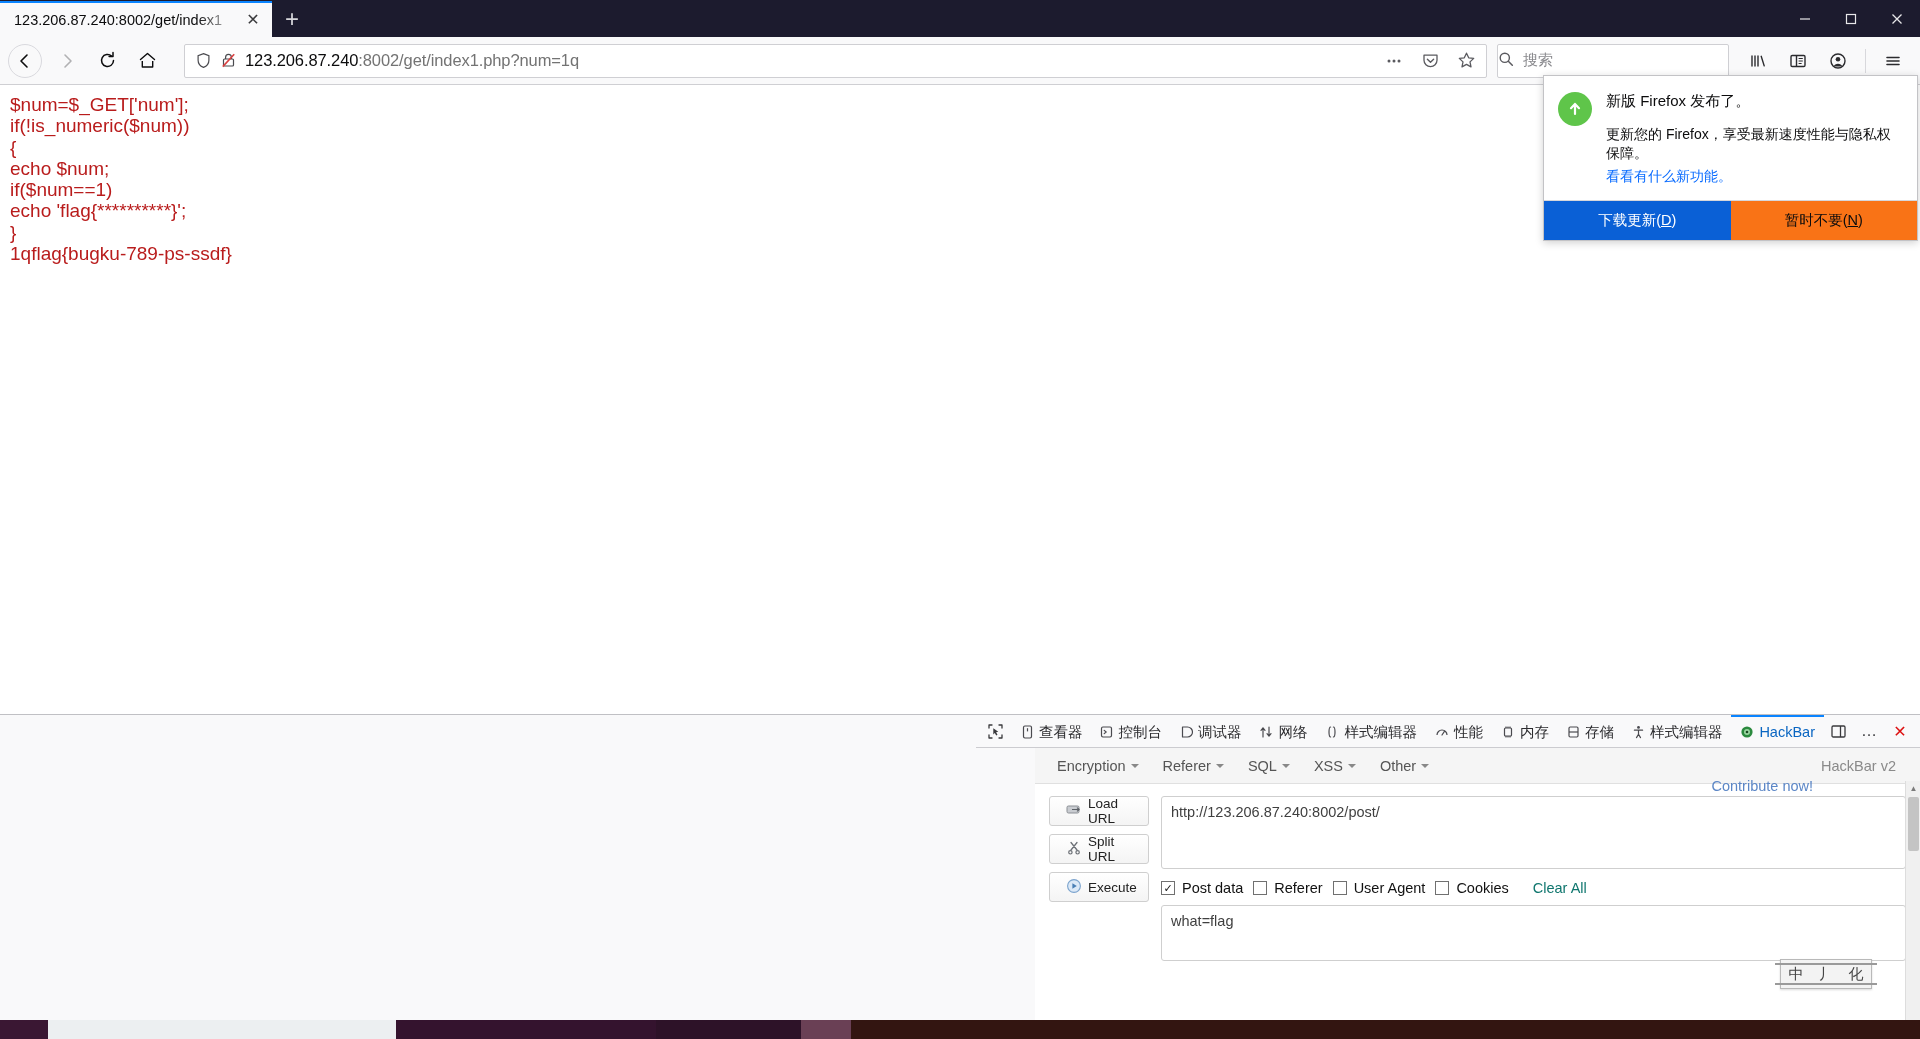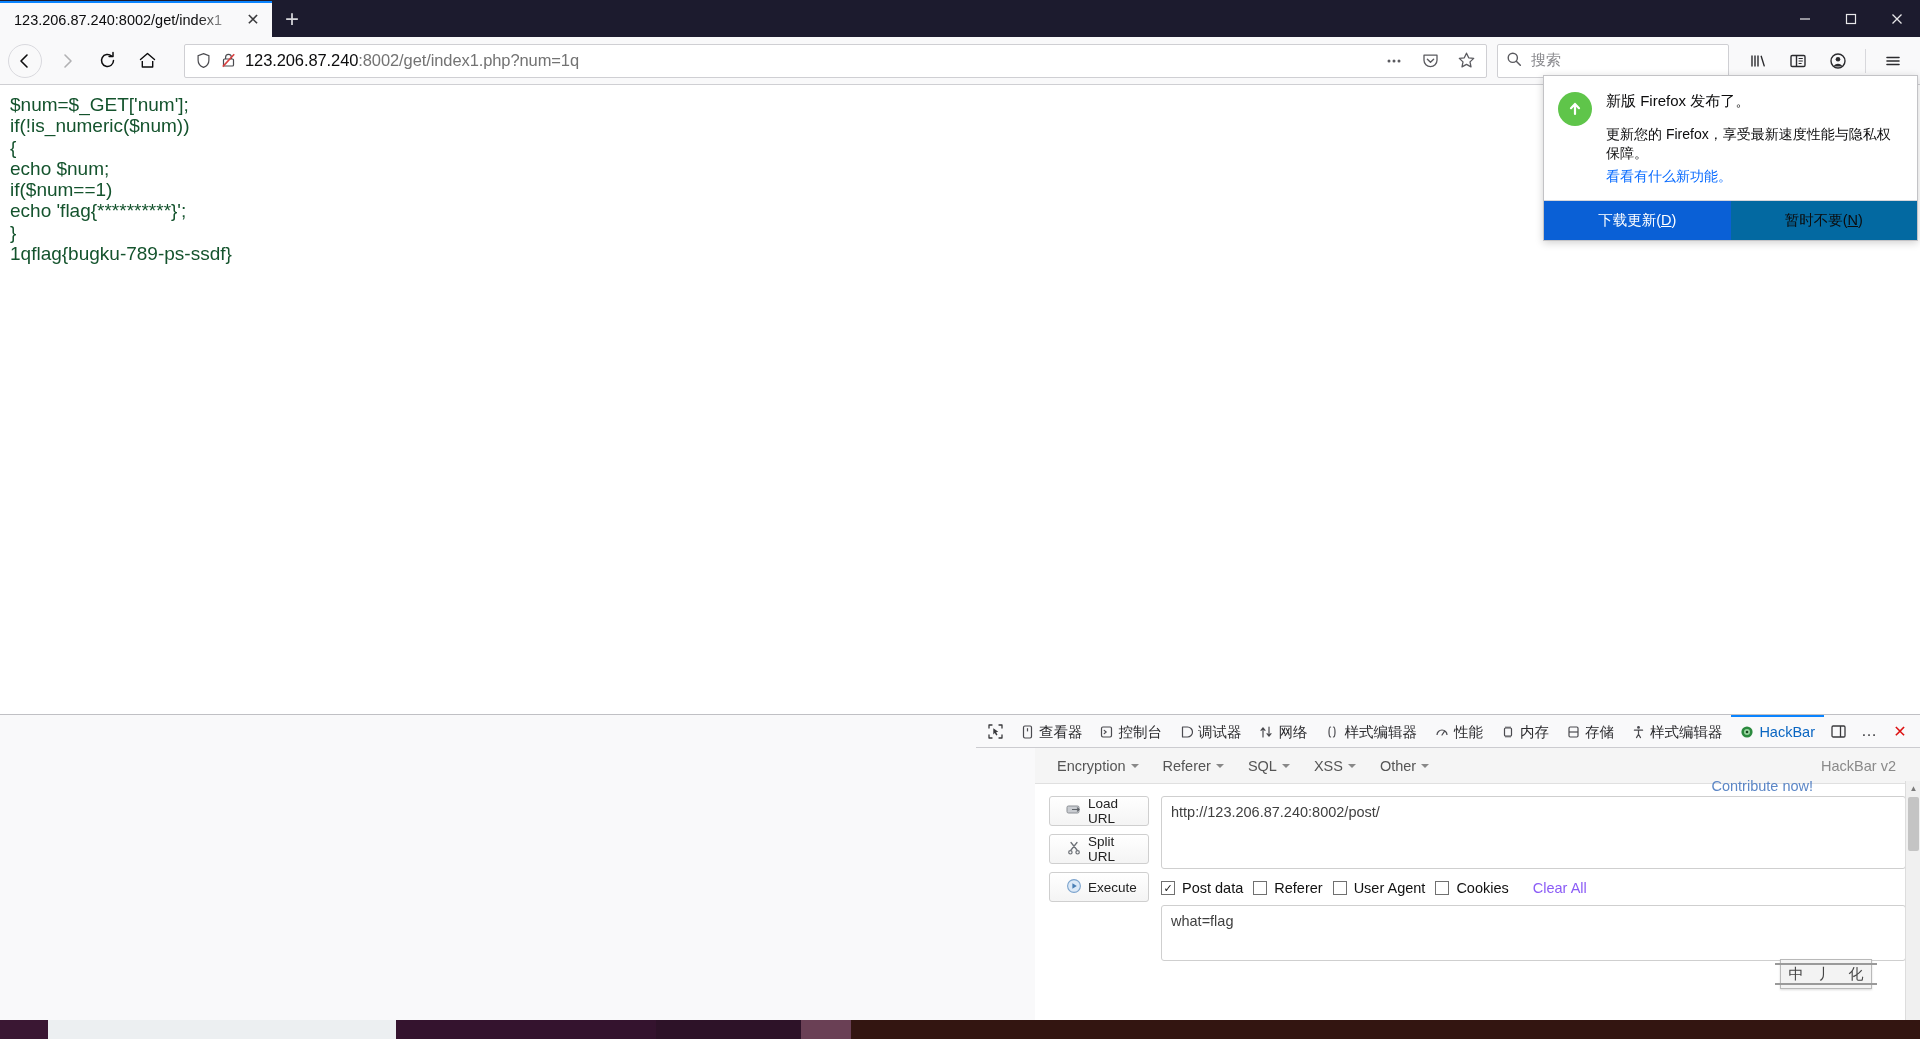--- a/index.html
+++ b/index.html
@@ -103,42 +103,42 @@
     display: flex; align-items: center; justify-content: center;
     color: #5a5a5f;
   }
 
   .searchbar {
     width: 232px; height: 34px;
     background: #fff;
     border: 1px solid #cfcfd3;
     border-radius: 2px;
     display: flex; align-items: center;
-    padding: 0 8px; gap: 9px;
+    padding: 0 0; gap: 9px;
     margin-right: 8px;
   }
   .search-ph { font-size: 15px; color: #8a8a8e; }
 
   .toolbar-right { display: flex; align-items: center; gap: 2px; }
   .sep { width:1px; height: 24px; background:#d8d8dc; margin: 0 6px; }
 
   
   .content {
     position: absolute;
     top: 86px; left: 0; right: 0;
     height: 628px;
     background: #fff;
     padding: 8px 10px;
     overflow: hidden;
   }
   .code-line {
     font-family: "Liberation Sans", sans-serif;
     font-size: 19px;
     line-height: 21.3px;
-    color: #14532d;
+    color: #b91c1c;
     white-space: pre;
   }
 
   
   .doorhanger {
     position: absolute;
     top: 75px; right: 2px;
     width: 375px;
     background: #fff;
     border: 1px solid #c3c3c6;
@@ -156,21 +156,21 @@
   .dh-title { font-size: 15px; color: #0c0c0d; margin-bottom: 14px; }
   .dh-desc { font-size: 14px; color: #0c0c0d; margin-bottom: 5px; line-height: 1.35; }
   .dh-link { font-size: 14px; color: #0a6cff; }
   .dh-actions { display: flex; border-top: 1px solid #d7d7db; }
   .dh-btn {
     flex: 1; height: 39px;
     display: flex; align-items: center; justify-content: center;
     font-size: 14.5px;
   }
   .dh-btn.primary { background: #0a60d6; color: #fff; }
-  .dh-btn.secondary { background: #0369a1; color: #0c0c0d; }
+  .dh-btn.secondary { background: #f97316; color: #0c0c0d; }
   .dh-btn u { text-decoration: underline; }
 
   
   .devtools {
     position: absolute;
     left: 0; right: 0; top: 714px; bottom: 19px;
     background: #f9f9fa;
     border-top: 1px solid #c0c0c4;
     display: flex; flex-direction: column; align-items: flex-end;
   }
@@ -252,21 +252,21 @@
     display: flex; align-items: center; gap: 10px;
     margin: 11px 0 9px 0;
   }
   .chk { display: flex; align-items: center; gap: 7px; font-size: 14.5px; color: #111; }
   .box {
     width: 14px; height: 14px;
     border: 1px solid #707070; background: #fff;
     display: flex; align-items: center; justify-content: center;
     font-size: 11px; color: #111; line-height: 1;
   }
-  .hb-clear { font-size: 14.5px; color: #8b5cf6; margin-left: 14px; }
+  .hb-clear { font-size: 14.5px; color: #0f766e; margin-left: 14px; }
   .hb-post {
     width: 745px; height: 56px;
     border: 1px solid #cfcfcf; border-radius: 3px;
     background: #fff;
     padding: 7px 9px;
     font-size: 14.5px; color: #3f3f3f;
   }
 
   
   .dt-scroll {

